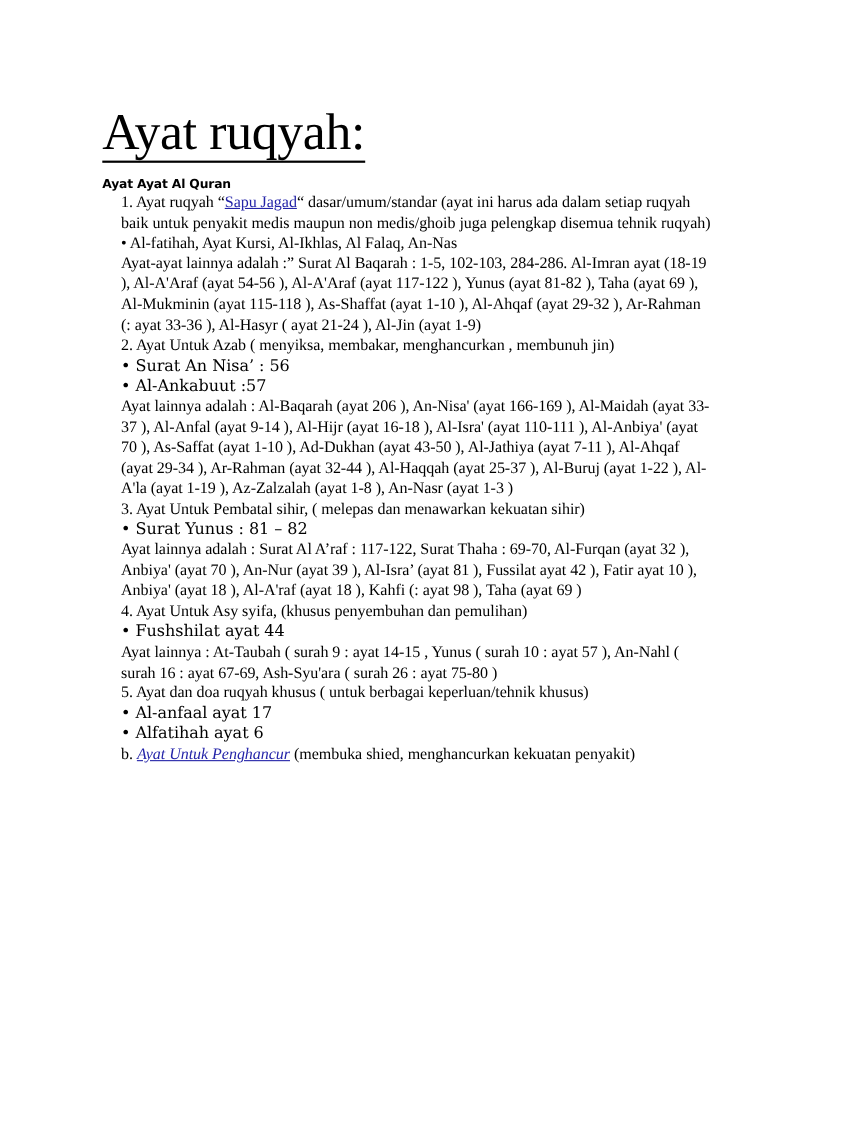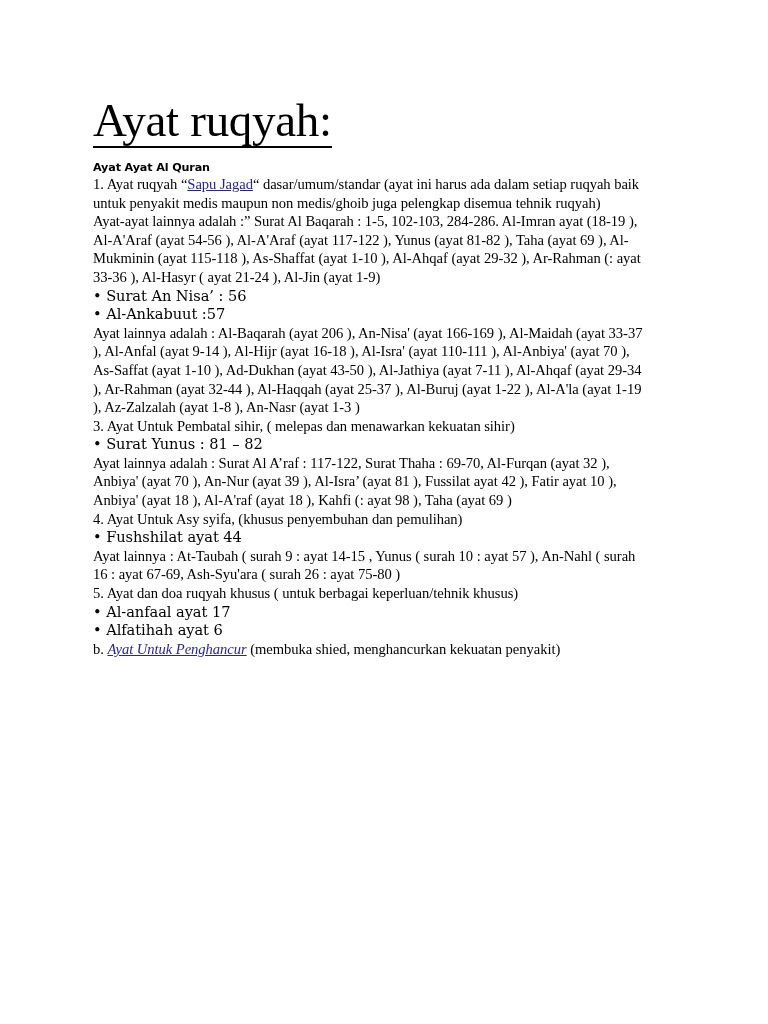--- a/index.html
+++ b/index.html
@@ -38,21 +38,21 @@
     font-family: "DejaVu Sans", "Liberation Sans", sans-serif;
     font-size: 11.2px;
     line-height: 1.35;
     margin: 9px 0 0 0;
     letter-spacing: -0.15px;
     font-weight: bold;
   }
   p.block {
     font-size: 14.6px;
     line-height: 18.6px;
-    margin: 0 0 0 0;
+    margin: 0 0 0 17px;
     text-align: left;
     letter-spacing: -0.05px;
   }
   .gap-lg { margin-top: 22px; }
   .gap-md { margin-top: 21px; }
   .alt-font {
     font-family: "DejaVu Serif", "Liberation Serif", serif;
     font-size: 12.6px;
     line-height: 18.6px;
     letter-spacing: -0.2px;
@@ -73,23 +73,25 @@
 <div class="page">
 
   <div class="title-wrap">
     <h1 class="doc-title"><span>Ayat ruqyah:</span></h1>
   </div>
 
   <p class="subtitle">Ayat Ayat Al Quran</p>
 
   <p class="block gap-lg"><span>1. Ayat ruqyah “</span><a class="link" href="#">Sapu Jagad</a><span>“ dasar/umum/standar (ayat ini harus ada dalam setiap ruqyah baik untuk penyakit medis maupun non medis/ghoib juga pelengkap disemua tehnik ruqyah)</span></p>
 
+  <p class="block gap-md">• Al-fatihah, Ayat Kursi, Al-Ikhlas, Al Falaq, An-Nas</p>
 
   <p class="block gap-md">Ayat-ayat lainnya adalah :” Surat Al Baqarah : 1-5, 102-103, 284-286. Al-Imran ayat (18-19 ), Al-A'Araf (ayat 54-56 ), Al-A'Araf (ayat 117-122 ), Yunus (ayat 81-82 ), Taha (ayat 69 ), Al-Mukminin (ayat 115-118 ), As-Shaffat (ayat 1-10 ), Al-Ahqaf (ayat 29-32 ), Ar-Rahman (: ayat 33-36 ), Al-Hasyr ( ayat 21-24 ), Al-Jin (ayat 1-9)</p>
 
+  <p class="block gap-md">2. Ayat Untuk Azab ( menyiksa, membakar, menghancurkan , membunuh jin)</p>
 
   <p class="block alt-font gap-md">• Surat An Nisa’ : 56</p>
 
   <p class="block alt-font gap-md">• Al-Ankabuut :57</p>
 
   <p class="block">Ayat lainnya adalah : Al-Baqarah (ayat 206 ), An-Nisa' (ayat 166-169 ), Al-Maidah (ayat 33-37 ), Al-Anfal (ayat 9-14 ), Al-Hijr (ayat 16-18 ), Al-Isra' (ayat 110-111 ), Al-Anbiya' (ayat 70 ), As-Saffat (ayat 1-10 ), Ad-Dukhan (ayat 43-50 ), Al-Jathiya (ayat 7-11 ), Al-Ahqaf (ayat 29-34 ), Ar-Rahman (ayat 32-44 ), Al-Haqqah (ayat 25-37 ), Al-Buruj (ayat 1-22 ), Al-A'la (ayat 1-19 ), Az-Zalzalah (ayat 1-8 ), An-Nasr (ayat 1-3 )</p>
 
   <p class="block gap-md">3. Ayat Untuk Pembatal sihir, ( melepas dan menawarkan kekuatan sihir)</p>
 
   <p class="block alt-font gap-md">• Surat Yunus : 81 – 82</p>

